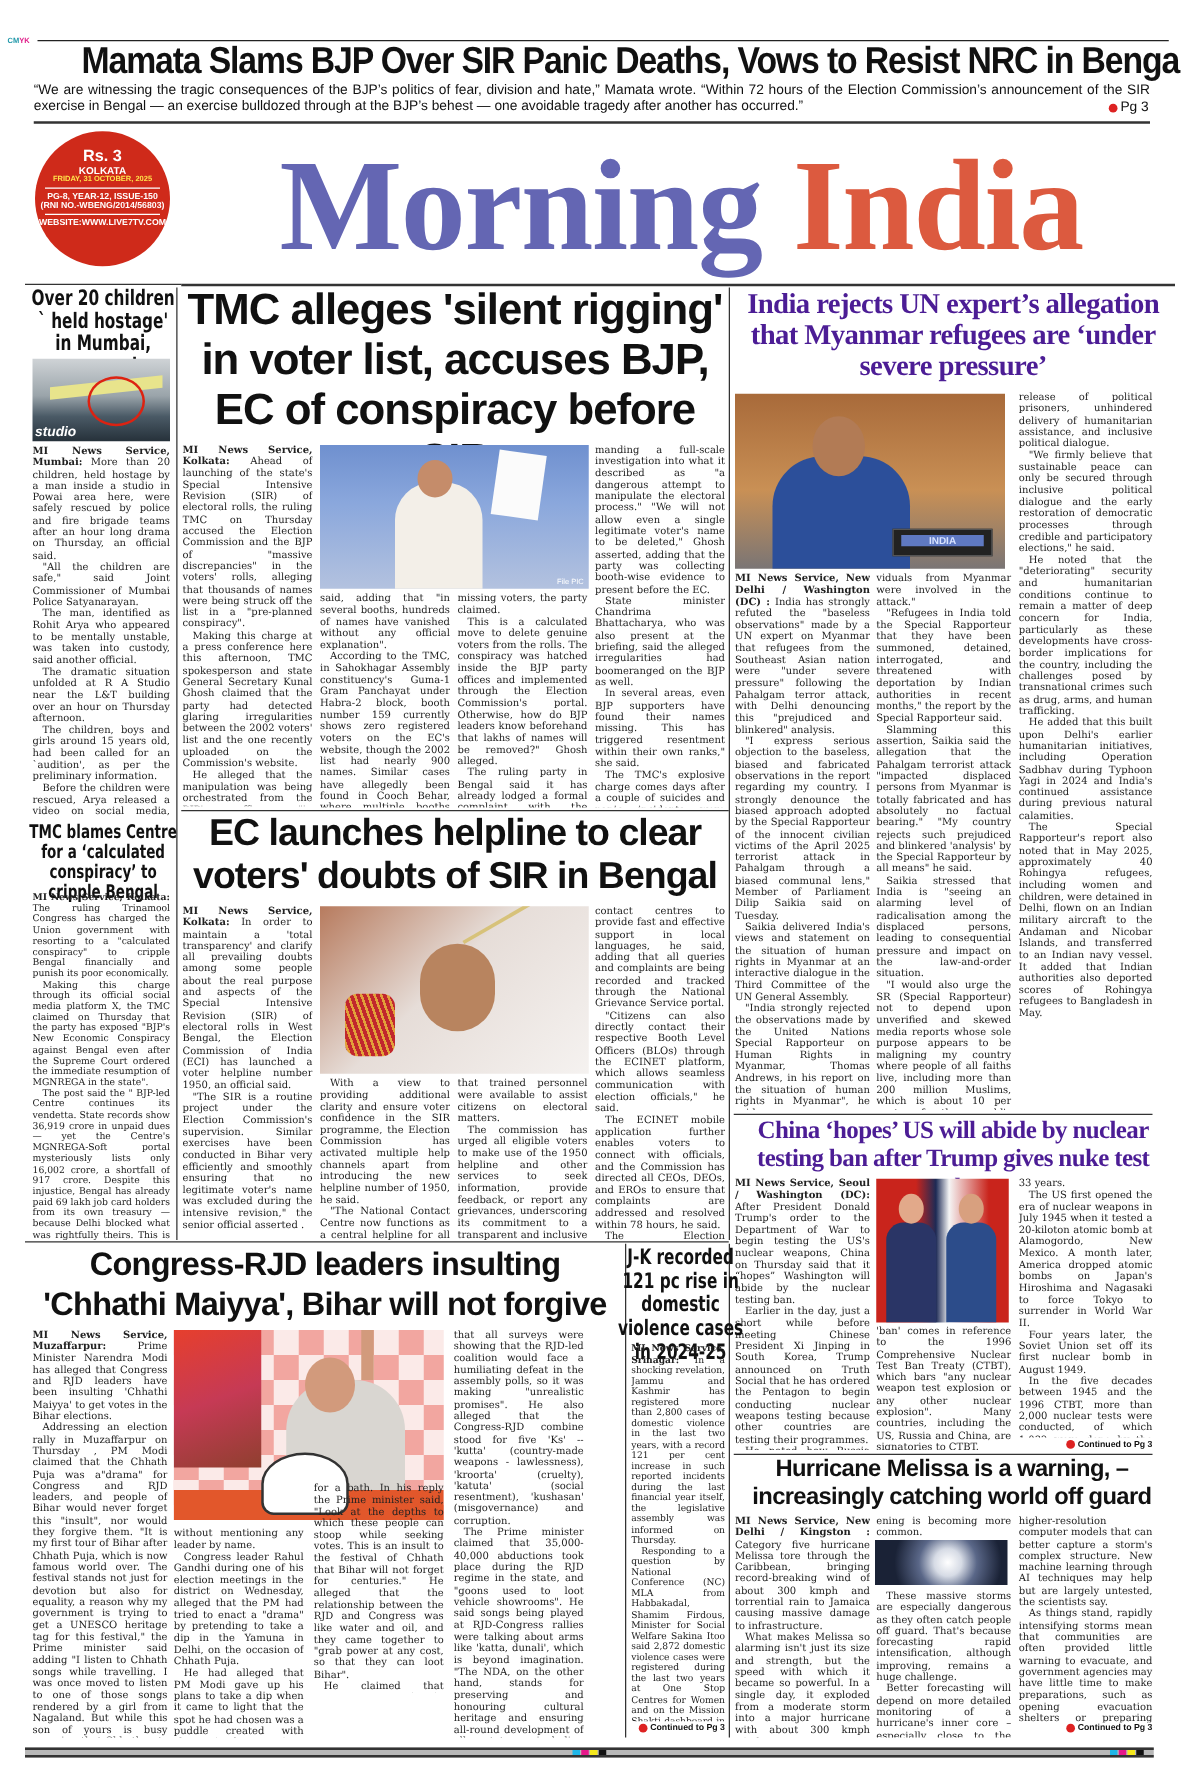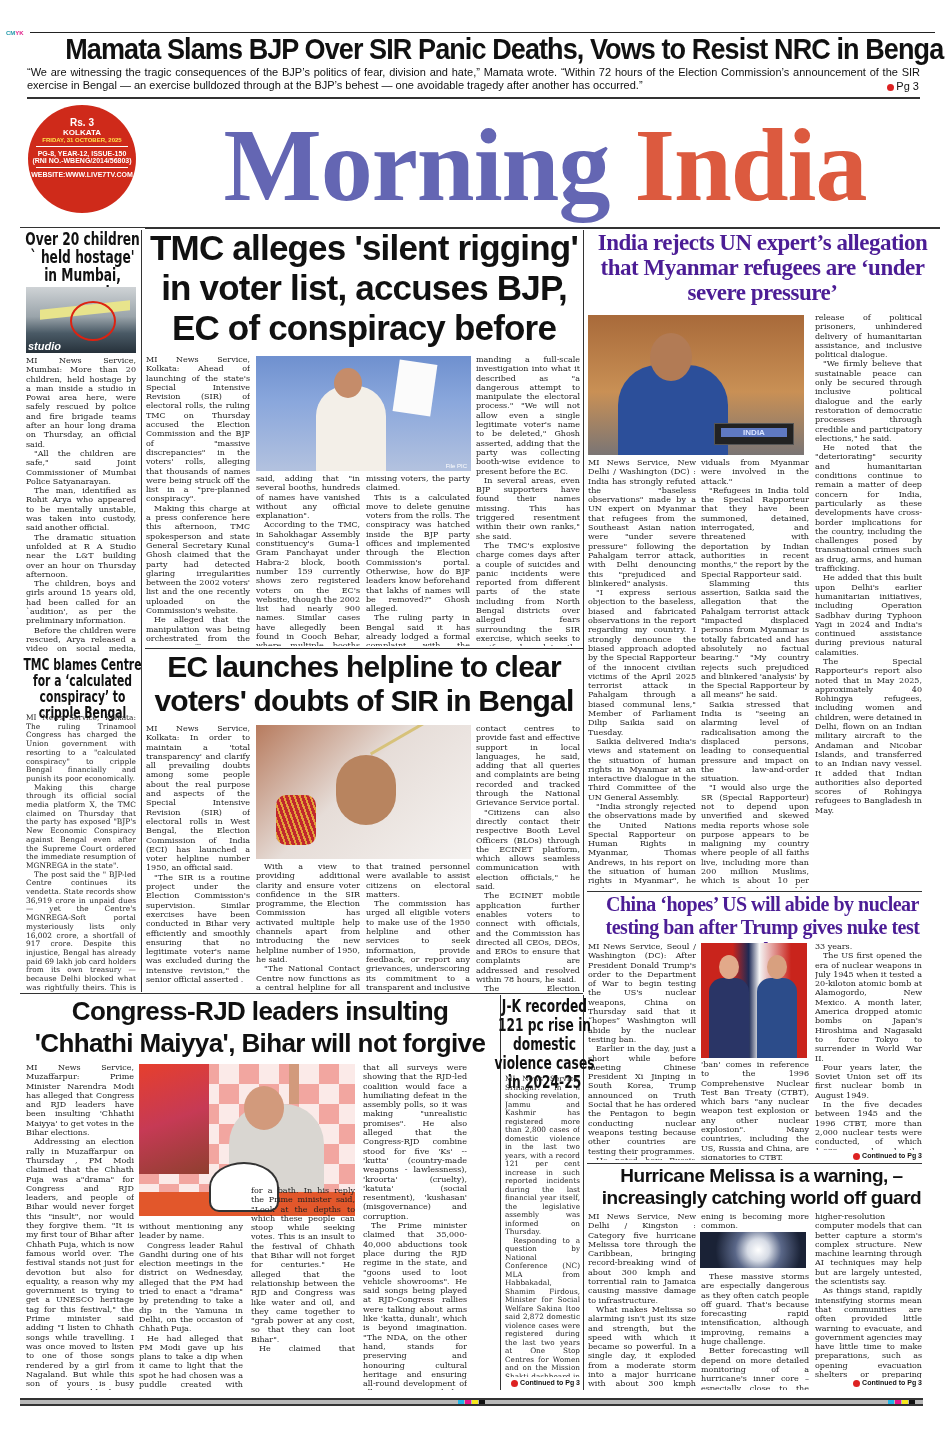--- a/index.html
+++ b/index.html
@@ -7,30 +7,30 @@
 .abs{position:absolute}
 .cmyk{left:6px;top:30px;font:bold 6px "Liberation Sans",sans-serif;color:#29a}
 .cmyk b{color:#e0208a}
 .topline{left:30px;right:10px;top:32px;height:1px;background:#222}
 .banner-head{left:20px;width:905px;top:32px;text-align:center;font:bold 30px "Liberation Sans",sans-serif;letter-spacing:-1px;transform:scaleX(0.9);transform-origin:center;white-space:nowrap}
 .banner-quote{left:27px;width:893px;top:66px;font:11px "Liberation Sans",sans-serif;line-height:13px;text-align:justify}
 .banner-pg{right:26px;top:80px;font:11px "Liberation Sans",sans-serif}
 .dot{display:inline-block;width:7px;height:7px;border-radius:50%;background:#d22;margin-right:2px;vertical-align:middle}
 .hr{height:2px;background:#333}
 .seal{left:28px;top:105px;width:108px;height:108px;border-radius:50%;background:#cf2a1a;color:#fff;text-align:center;font:bold 7px "Liberation Sans",sans-serif;padding-top:12px}
-.seal .price{font-size:10px}
+.seal .price{font-size:13px}
 .seal .city{font-size:8px}
 .seal .date{color:#ffe24a;font-size:6px}
 .seal .sep{height:1px;background:#fff;margin:3px 8px}
 .masthead{left:150px;top:100px;width:790px;text-align:center;font:bold 104px "Liberation Serif",serif;letter-spacing:-1px;line-height:130px;white-space:nowrap}
 .masthead .m{color:#6466b3}
 .masthead .i{color:#dc5a3f}
 .col-text{font-size:8px;line-height:9.3px;text-align:justify;color:#222;overflow:hidden}
 .col-text p{text-indent:8px}
-.col-text .lead{font-weight:normal}
+.col-text .lead{font-weight:bold}
 .sans-head{font-family:"Liberation Sans",sans-serif;font-weight:bold;text-align:center;color:#111}
 .cond-head{font-family:"DejaVu Sans",sans-serif;font-weight:bold;text-align:center;color:#111;transform:scaleX(0.72);transform-origin:center top}
 .serif-head{font-family:"Liberation Serif",serif;font-weight:bold;text-align:center;color:#4c1d95}
 .vline{width:1px;background:#333}
 .photo{overflow:hidden}
 .cont{font:bold 7px "Liberation Sans",sans-serif;text-align:right}
 .bottom-bar{left:20px;width:903px;top:1398px;height:8px;background:#b8b8b8;border-top:2px solid #333;border-bottom:2px solid #333}
 .swatch{position:absolute;top:0;width:6px;height:4px}
 </style>
 </head>
@@ -109,20 +109,21 @@
     <span>said, adding that "in several booths, hundreds of names have vanished without any official explanation".</span>
     <p>According to the TMC, in Sahokhagar Assembly constituency's Guma-1 Gram Panchayat under Habra-2 block, booth number 159 currently shows zero registered voters on the EC's website, though the 2002 list had nearly 900 names. Similar cases have allegedly been found in Cooch Behar, where multiple booths now show between 400 and 900</p>
   </div>
   <div class="abs col-text" style="left:366px;top:474px;width:104px;height:172px">
     <span>missing voters, the party claimed.</span>
     <p>This is a calculated move to delete genuine voters from the rolls. The conspiracy was hatched inside the BJP party offices and implemented through the Election Commission's portal. Otherwise, how do BJP leaders know beforehand that lakhs of names will be removed?" Ghosh alleged.</p>
     <p>The ruling party in Bengal said it has already lodged a formal complaint with the Election Commission, de-</p>
   </div>
   <div class="abs col-text" style="left:476px;top:355px;width:104px;height:291px">
     <span>manding a full-scale investigation into what it described as "a dangerous attempt to manipulate the electoral process." "We will not allow even a single legitimate voter's name to be deleted," Ghosh asserted, adding that the party was collecting booth-wise evidence to present before the EC.</span>
+    <p>State minister Chandrima Bhattacharya, who was also present at the briefing, said the alleged irregularities had boomeranged on the BJP as well.</p>
     <p>In several areas, even BJP supporters have found their names missing. This has triggered resentment within their own ranks," she said.</p>
     <p>The TMC's explosive charge comes days after a couple of suicides and panic incidents were reported from different parts of the state including from North Bengal districts over alleged fears surrounding the SIR exercise, which seeks to verify and update the voter list using data from the 2002 rolls.</p>
   </div>
 </article>
 <div class="abs" style="left:145px;width:438px;top:648px;height:1px;background:#333"></div>
 
 <article>
   <h2 class="abs sans-head" style="left:145px;width:438px;top:650px;font-size:30px;line-height:34px;letter-spacing:-0.8px">EC launches helpline to clear voters' doubts of SIR in Bengal</h2>
   <div class="abs col-text" style="left:146px;top:724px;width:104px;height:268px">
     <span class="lead">MI News Service, Kolkata:</span> <span>In order to maintain a 'total transparency' and clarify all prevailing doubts among some people about the real purpose and aspects of the Special Intensive Revision (SIR) of electoral rolls in West Bengal, the Election Commission of India (ECI) has launched a voter helpline number 1950, an official said.</span>

